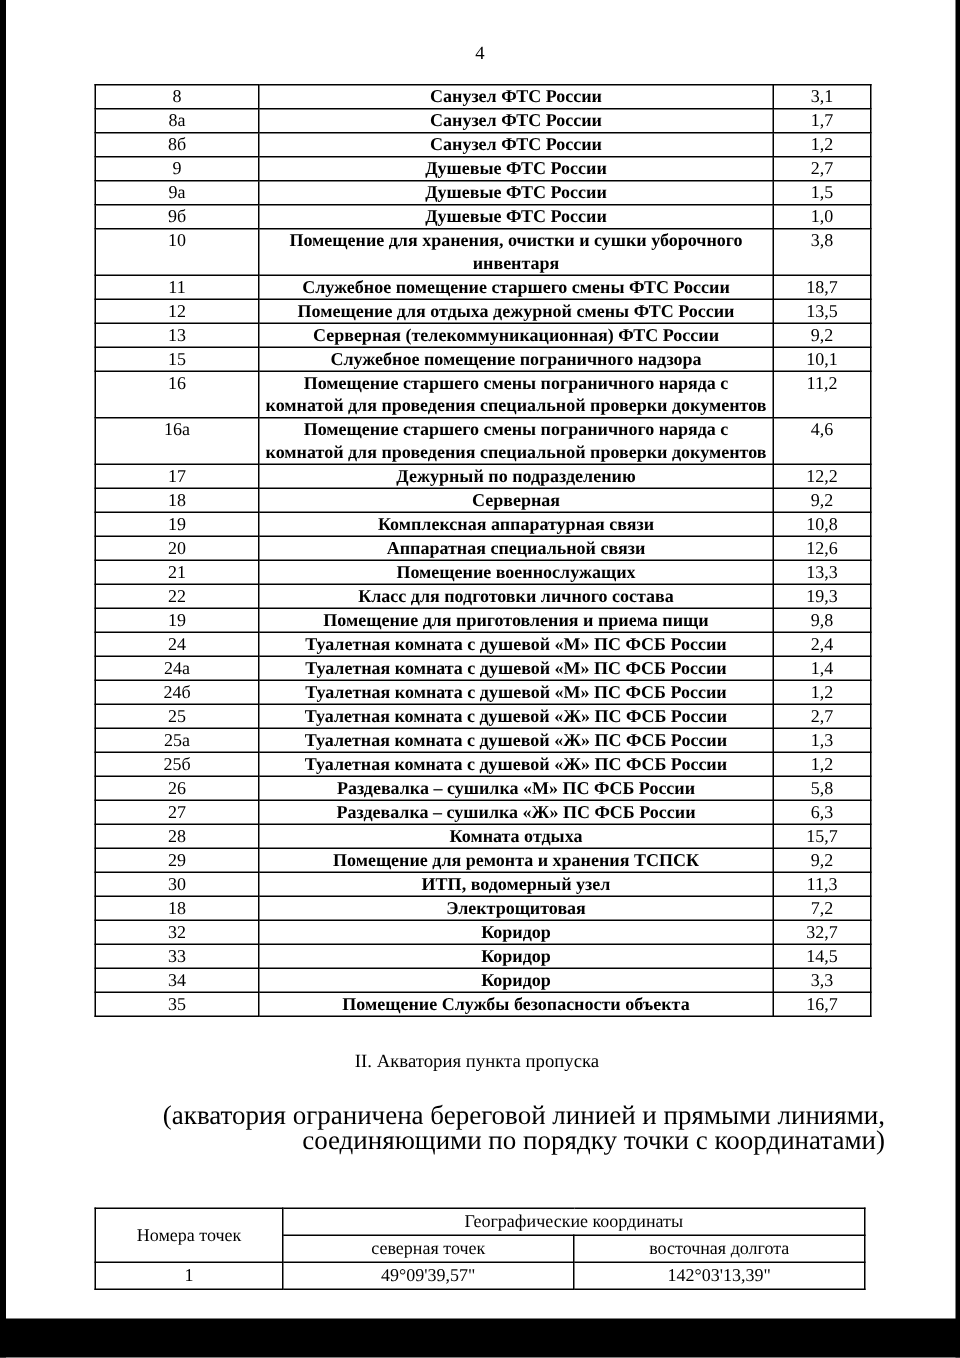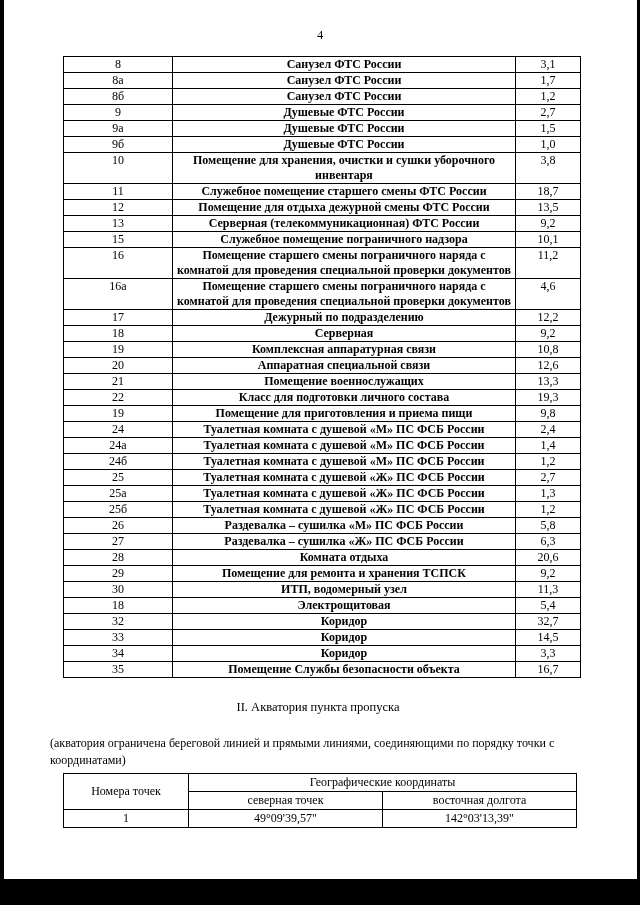--- a/index.html
+++ b/index.html
@@ -63,29 +63,29 @@
   .col-area { width: 58px;  }
   .section-title {
     margin: 22px 4px 0 0;
     text-align: center;
     font-size: 12.5px;
     font-weight: normal;
   }
   .section-desc {
     margin: 20px auto 0 auto;
     width: 540px;
-    text-align: left;
-    font-size: 12px;
+    text-align: right;
+    font-size: 18px;
     line-height: 17px;
   }
   table.coords {
     border-collapse: collapse;
     table-layout: fixed;
     width: 514px;
-    margin: 4px 0 0 63px;
+    margin: 36px 0 0 63px;
   }
   table.coords th, table.coords td {
     border: 1px solid #000;
     text-align: center;
     vertical-align: middle;
     font-size: 12px;
     font-weight: normal;
     line-height: 15px;
     padding: 1px 3px;
   }
@@ -241,36 +241,36 @@
           <td class="col-area">5,8</td>
         </tr>
         <tr>
           <td class="col-num">27</td>
           <td class="col-name">Раздевалка – сушилка «Ж» ПС ФСБ России</td>
           <td class="col-area">6,3</td>
         </tr>
         <tr>
           <td class="col-num">28</td>
           <td class="col-name">Комната отдыха</td>
-          <td class="col-area">20,6</td>
+          <td class="col-area">15,7</td>
         </tr>
         <tr>
           <td class="col-num">29</td>
           <td class="col-name">Помещение для ремонта и хранения ТСПСК</td>
           <td class="col-area">9,2</td>
         </tr>
         <tr>
           <td class="col-num">30</td>
           <td class="col-name">ИТП, водомерный узел</td>
           <td class="col-area">11,3</td>
         </tr>
         <tr>
           <td class="col-num">18</td>
           <td class="col-name">Электрощитовая</td>
-          <td class="col-area">5,4</td>
+          <td class="col-area">7,2</td>
         </tr>
         <tr>
           <td class="col-num">32</td>
           <td class="col-name">Коридор</td>
           <td class="col-area">32,7</td>
         </tr>
         <tr>
           <td class="col-num">33</td>
           <td class="col-name">Коридор</td>
           <td class="col-area">14,5</td>

